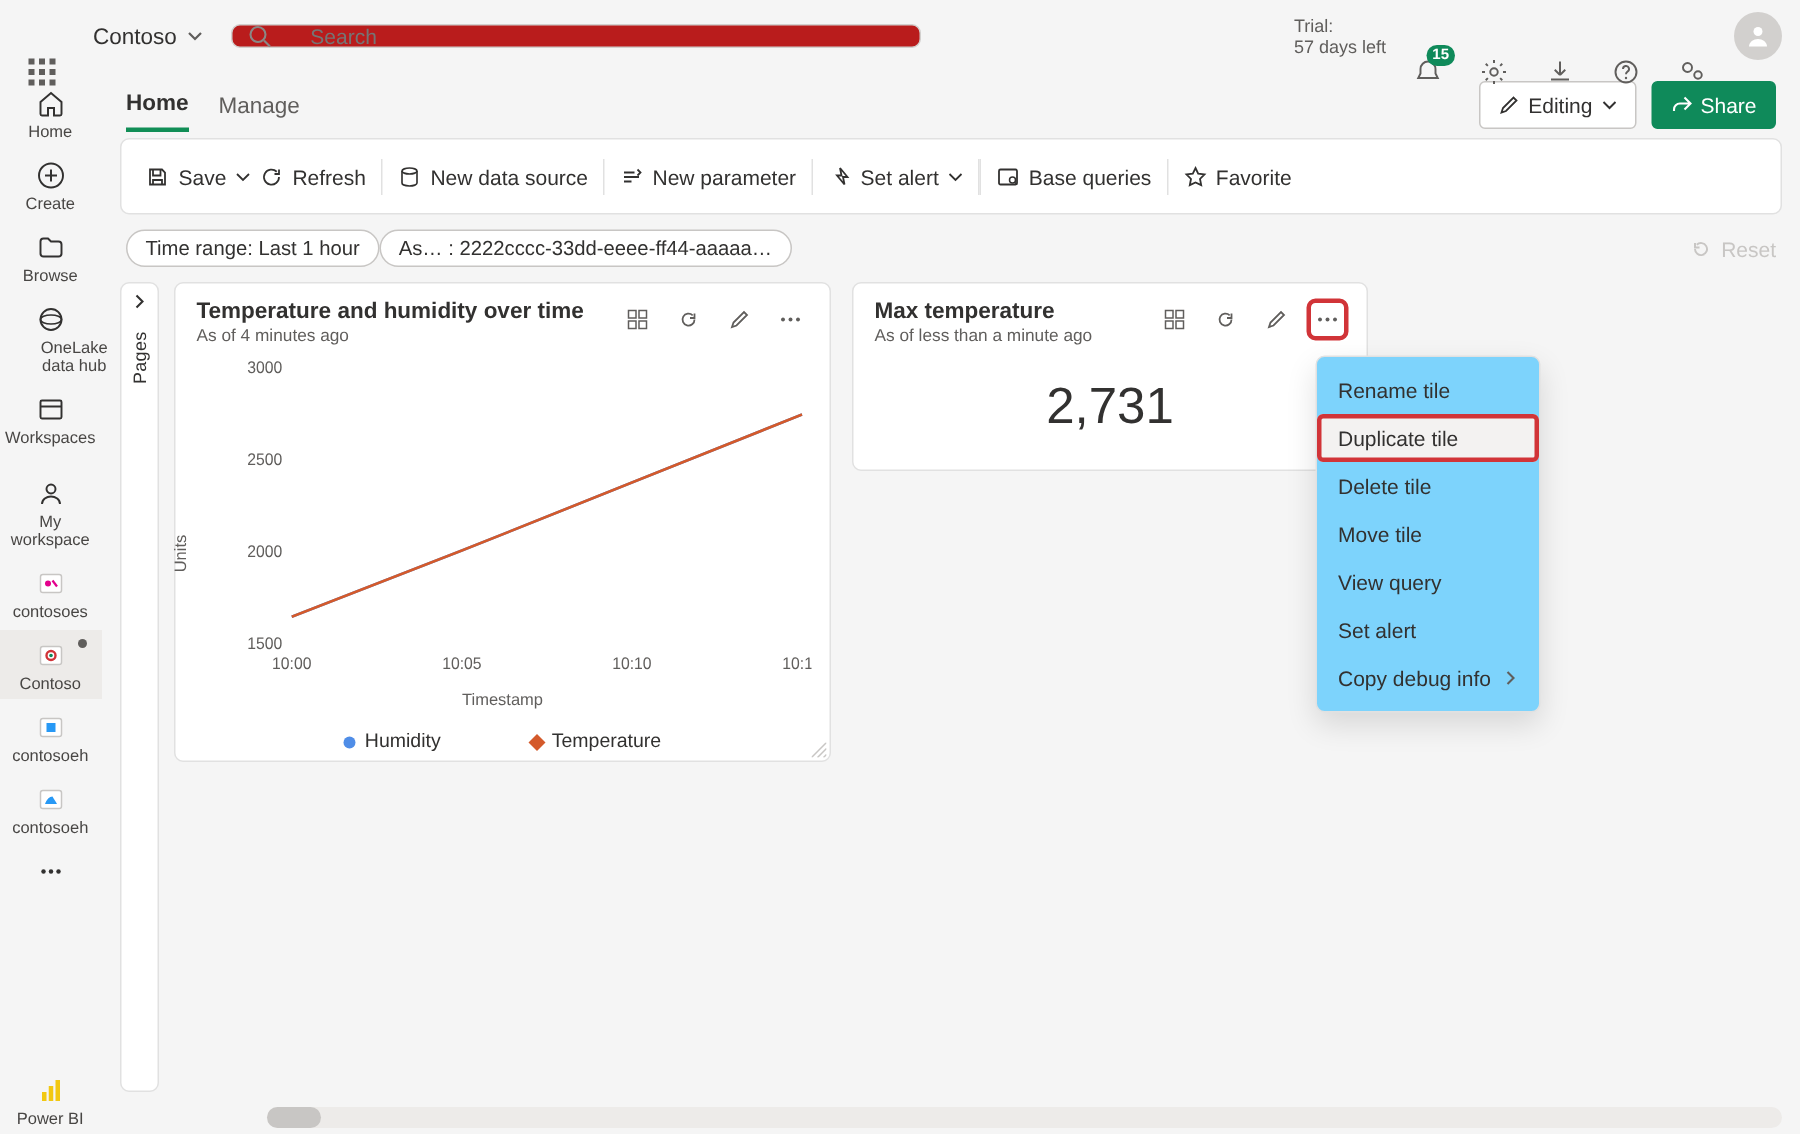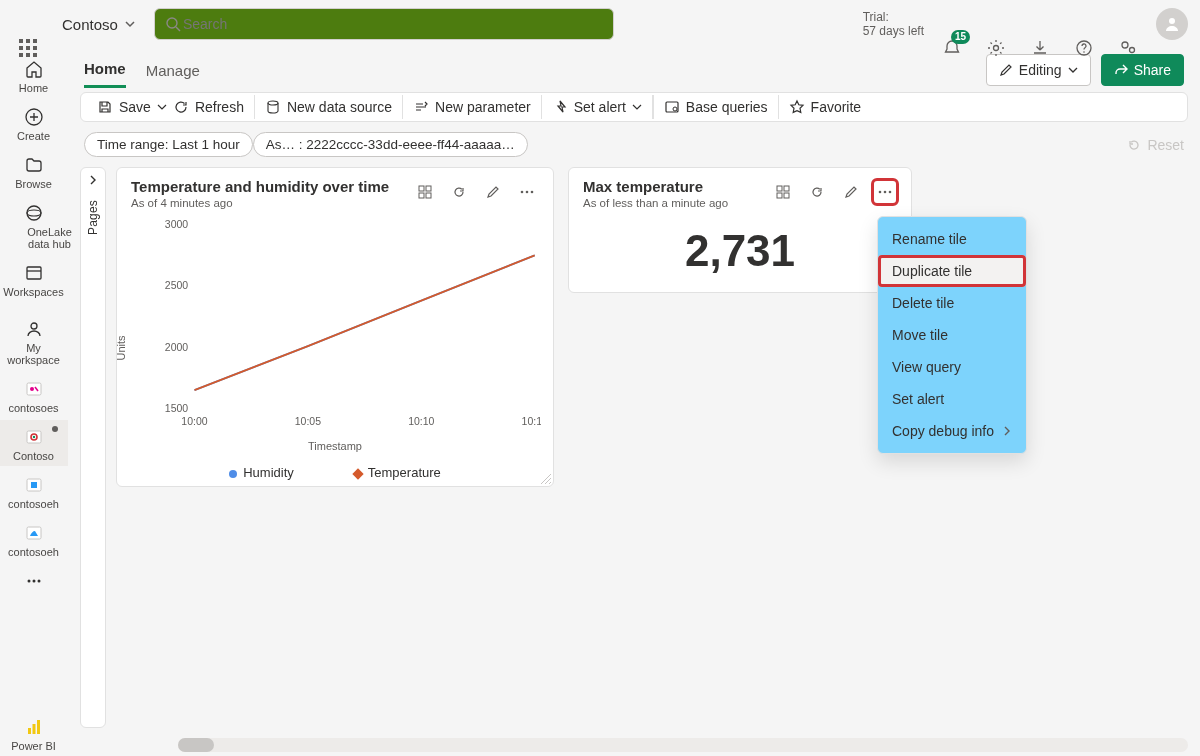--- a/index.html
+++ b/index.html
@@ -34,23 +34,23 @@
     align-items: center;
     padding: 0 12px;
     gap: 12px;
     background: var(--bg);
   }
   .waffle { width:18px; height:18px; display:grid; grid-template-columns:repeat(3,4px); grid-template-rows:repeat(3,4px); gap:3px;}
   .waffle div { background:#605e5c; }
   .ws-switch { display:flex; align-items:center; gap:6px; font-size:15px; padding:4px 6px; border-radius:4px;}
   .search {
     flex: 0 0 460px;
-    display:flex; align-items:center; gap:0;
-    background:#4d7c0f; border:1px solid #d2d0ce; border-radius:6px;
-    height:32px; padding:0 10px; color:#8a8886;
+    display:flex; align-items:center; gap:24px;
+    background:#b91c1c; border:1px solid #d2d0ce; border-radius:6px;
+    height:16px; padding:0 10px; color:#8a8886;
   }
   .search input { border:0; outline:0; font-size:14px; flex:1; background:transparent;}
   .spacer { flex:1; }
   .trial { font-size:12px; color:var(--text-sub); line-height:14px; text-align:left;}
   .icon-btn { width:32px; height:32px; display:flex; align-items:center; justify-content:center; border-radius:4px; color:#605e5c; position:relative;margin-top:48px;}
   .badge { position:absolute; top:-2px; right:-2px; background:#0f8a5a; color:#fff; font-size:10px; border-radius:8px; padding:0 4px; line-height:14px; font-weight:600;}
   .avatar { width:32px; height:32px; border-radius:50%; background:#d2d0ce; display:flex; align-items:center; justify-content:center; color:#fff;}
 
   
   .body { display:flex; flex:1; min-height:0;}
@@ -74,21 +74,21 @@
   .tab { font-size:15px; color:var(--text-sub); padding:8px 0; cursor:pointer;}
   .tab.active { color:var(--text); font-weight:600; border-bottom:3px solid var(--accent);}
   .right-actions { margin-left:auto; display:flex; align-items:center; gap:10px;padding-left:23px;}
   .btn {
     display:flex; align-items:center; gap:6px; height:32px; padding:0 12px;
     border:1px solid #c8c6c4; border-radius:4px; background:#fff; font-size:14px; cursor:pointer;
   }
   .btn.share { background:var(--share-bg); color:#fff; border-color:var(--share-bg);}
   .toolbar {
     margin:0 12px 0 12px; border:1px solid var(--border); border-radius:6px; background:#fff;
-    height:30px; display:flex; align-items:center; padding:0 6px;
+    height:51px; display:flex; align-items:center; padding:0 6px;
     gap:0;
   }
   .tb-group { display:flex; align-items:center; gap:6px; padding:0 10px; height:100%;}
   .tb-sep { width:1px; height:24px; background:var(--border);}
   .tb-btn { display:flex; align-items:center; gap:6px; font-size:14px; color:var(--text); cursor:pointer;}
 
   .chips-row { display:flex; align-items:center; gap:0; padding:10px 16px;}
   .chip { border:1px solid #c8c6c4; border-radius:16px; background:#fff; padding:4px 12px; font-size:13.5px; cursor:pointer;}
   .reset { margin-left:auto; display:flex; align-items:center; gap:6px; color:#c8c6c4; font-size:14px;}
 
@@ -106,21 +106,21 @@
     display:flex; flex-direction:column; position:relative;
   }
   .tile.large { width:438px; height:320px;}
   .tile.small { width:344px; height:126px;}
   .tile-head { display:flex; align-items:flex-start; padding:10px 12px 0 14px;}
   .tile-title { font-size:15px; font-weight:600;}
   .tile-sub { font-size:11.5px; color:var(--text-sub); margin-top:2px;}
   .tile-actions { margin-left:auto; display:flex; align-items:center; gap:6px;}
   .mini-ico { width:28px; height:28px; display:flex; align-items:center; justify-content:center; color:#605e5c; cursor:pointer; border-radius:4px;}
   .mini-ico.boxed { border:3px solid var(--red-outline); border-radius:6px;}
-  .big-number { flex:1; display:flex; align-items:center; justify-content:center; font-size:44px; font-weight:700;}
+  .big-number { flex:1; display:flex; align-items:center; justify-content:center; font-size:34px; font-weight:400;}
   .resize-handle { position:absolute; right:2px; bottom:2px; width:10px; height:10px;}
 
   
   .chart { flex:1; position:relative; padding:4px 10px 6px 6px;}
   .ylabel { position:absolute; left:4px; top:50%; transform:translate(-50%,-50%) rotate(-90deg); font-size:11px; color:var(--text-sub);}
   .plot { position:absolute; left:46px; right:12px; top:10px; bottom:54px;}
   .xlabel { position:absolute; left:0; right:0; bottom:34px; text-align:center; font-size:11px; color:var(--text-sub);}
   .legend { position:absolute; left:0; right:0; bottom:6px; display:flex; justify-content:center; gap:60px; font-size:13px; color:var(--text);}
   .legend .dot { display:inline-block; width:8px; height:8px; border-radius:50%; margin-right:6px; vertical-align:middle;}
   .legend .diamond { display:inline-block; width:8px; height:8px; transform:rotate(45deg); margin-right:6px; vertical-align:middle;}

